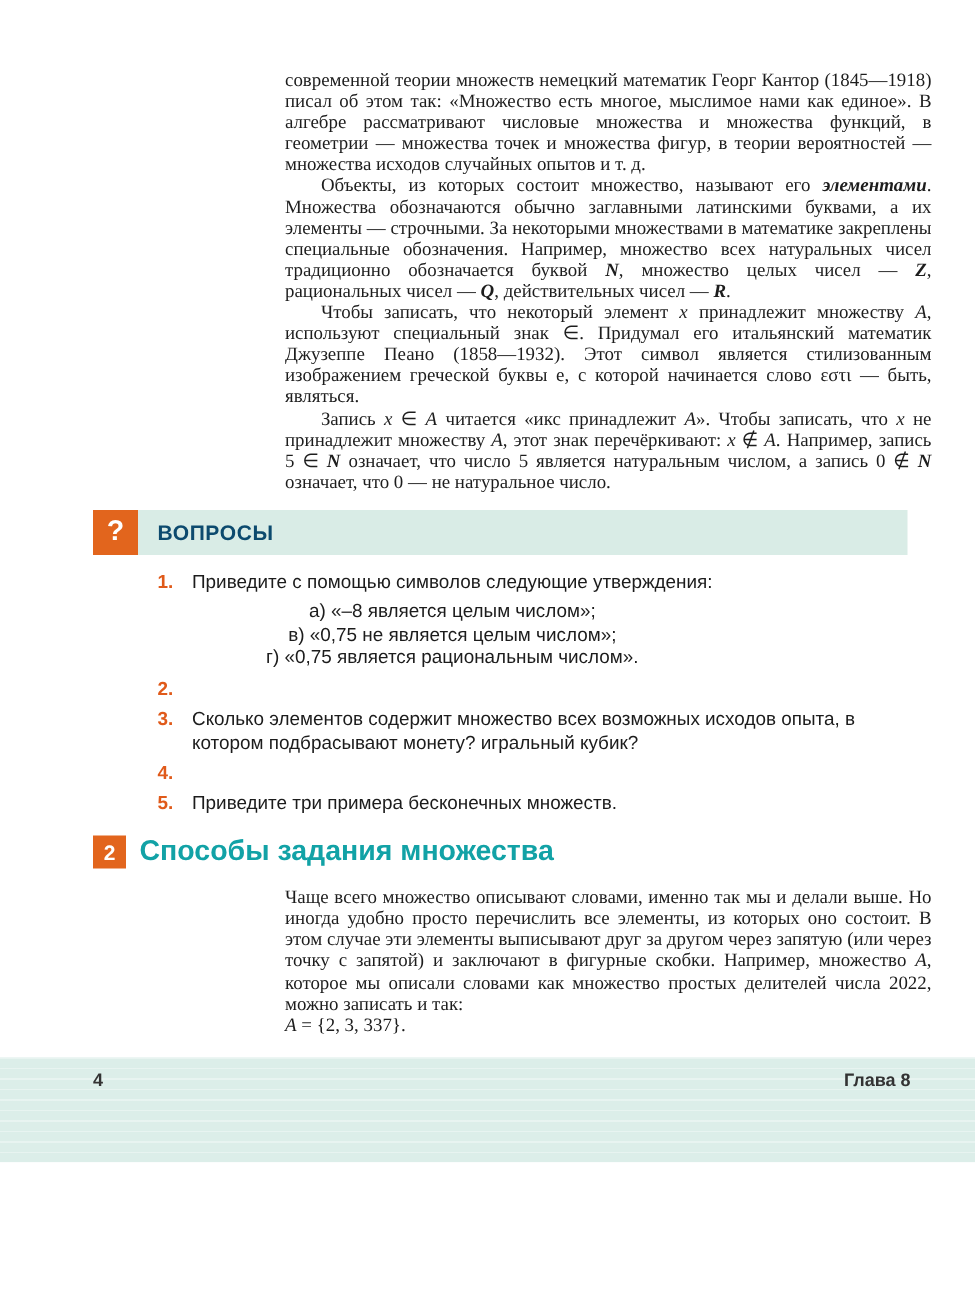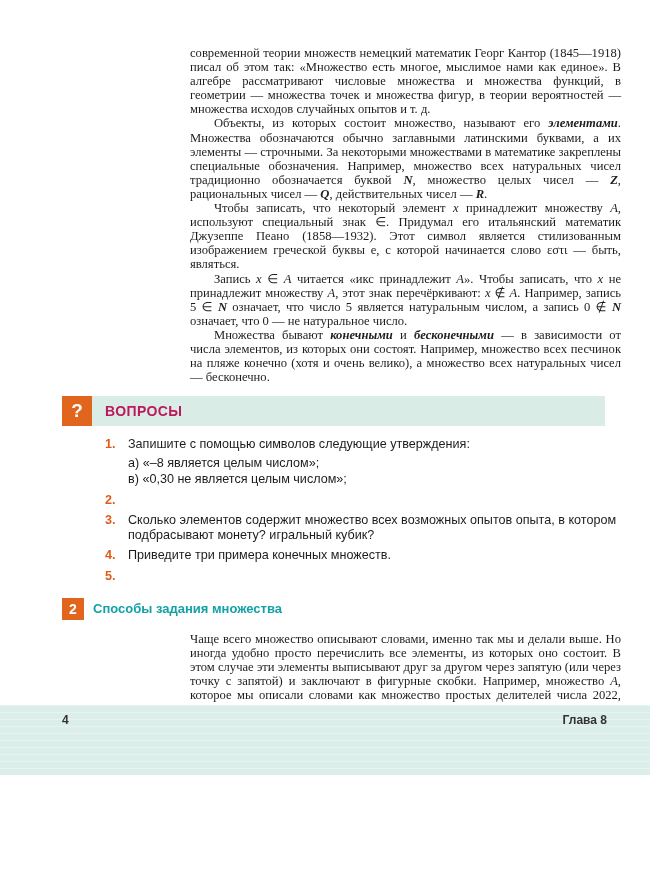--- a/index.html
+++ b/index.html
@@ -39,61 +39,61 @@
     font-size:19px;
     display:flex;align-items:center;justify-content:center;
     flex-shrink:0;
   }
   .q-title{
     margin-left:13px;
     font-family:"Liberation Sans", sans-serif;
     font-weight:bold;
     font-size:14px;
     letter-spacing:0.4px;
-    color:#be185d;
+    color:#0c4a6e;
   }
   
   .questions{
     margin:11px 30px 0 105px;
     font-family:"Liberation Sans", sans-serif;
     font-size:12.6px;
     line-height:15.2px;
     color:#1c1c1c;
   }
   .q-row{display:flex;margin-bottom:5px;}
   .q-num{
     width:17px;
     flex-shrink:0;
     font-weight:bold;
     color:#e05a1a;
   }
   .q-body{margin-left:6px;}
   .q-sub{margin-top:4px;}
-  .q-sub div{margin:0 0 0.5px 0;}
+  .q-sub div{margin:0 0 0.5px 0;text-align:center;}
   
   .sec-heading{
     margin:14px 0 0 62px;
     display:flex;
     align-items:center;
   }
   .sec-num{
     width:22px;height:22px;
     background:#e2651d;
     color:#ffffff;
     font-family:"Liberation Sans", sans-serif;
     font-weight:bold;
     font-size:14px;
     display:flex;align-items:center;justify-content:center;
     flex-shrink:0;
   }
   .sec-title{
     margin-left:9px;
     font-family:"Liberation Sans", sans-serif;
     font-weight:bold;
-    font-size:13px;
+    font-size:19px;
     color:#12a2a6;
   }
   
   .secparas{margin:12px 29px 0 190px;}
   .formula{
     text-align:center;
     font-size:12.8px;
     margin:7px 0 7px 0;
   }
   
@@ -120,57 +120,57 @@
 </head>
 <body>
 
 <div class="page">
 
   <div class="bodytext">
     <p>современной теории множеств немецкий математик Георг Кантор (1845—1918) писал об этом так: «Множество есть многое, мыслимое нами как единое». В алгебре рассматривают числовые множества и множества функций, в геометрии — множества точек и множества фигур, в теории вероятностей — множества исходов случайных опытов и т. д.</p>
     <p class="indent">Объекты, из которых состоит множество, называют его <b><i>элементами</i></b>. Множества обозначаются обычно заглавными латинскими буквами, а их элементы — строчными. За некоторыми множествами в математике закреплены специальные обозначения. Например, множество всех натуральных чисел традиционно обозначается буквой <b><i>N</i></b>, множество целых чисел — <b><i>Z</i></b>, рациональных чисел — <b><i>Q</i></b>, действительных чисел — <b><i>R</i></b>.</p>
     <p class="indent">Чтобы записать, что некоторый элемент <i>x</i> принадлежит множеству <i>A</i>, используют специальный знак ∈. Придумал его итальянский математик Джузеппе Пеано (1858—1932). Этот символ является стилизованным изображением греческой буквы е, с которой начинается слово εστι — быть, являться.</p>
     <p class="indent">Запись <i>x</i> ∈ <i>A</i> читается «икс принадлежит <i>A</i>». Чтобы записать, что <i>x</i> не принадлежит множеству <i>A</i>, этот знак перечёркивают: <i>x</i> ∉ <i>A</i>. Например, запись 5 ∈ <b><i>N</i></b> означает, что число 5 является натуральным числом, а запись 0 ∉ <b><i>N</i></b> означает, что 0 — не натуральное число.</p>
-    <p class="indent">Множества бывают <b><i>конечными</i></b> и <b><i>бесконечными</i></b> — в зависимости от числа элементов, из которых они состоят. Например, множество всех песчинок на пляже конечно (хотя и очень велико), а множество всех натуральных чисел — бесконечно.</p>
   </div>
 
   <div class="q-banner">
     <div class="q-icon">?</div>
     <div class="q-title">ВОПРОСЫ</div>
   </div>
 
   <div class="questions">
 
     <div class="q-row">
       <span class="q-num">1.</span>
       <div class="q-body">
-        <div>Запишите с помощью символов следующие утверждения:</div>
+        <div>Приведите с помощью символов следующие утверждения:</div>
         <div class="q-sub">
           <div>а) «–8 является целым числом»;</div>
-          <div>в) «0,30 не является целым числом»;</div>
+          <div>в) «0,75 не является целым числом»;</div>
+          <div>г) «0,75 является рациональным числом».</div>
         </div>
       </div>
     </div>
 
     <div class="q-row">
       <span class="q-num">2.</span>
     </div>
 
     <div class="q-row">
       <span class="q-num">3.</span>
-      <div class="q-body">Сколько элементов содержит множество всех возможных опытов опыта, в котором подбрасывают монету? игральный кубик?</div>
+      <div class="q-body">Сколько элементов содержит множество всех возможных исходов опыта, в котором подбрасывают монету? игральный кубик?</div>
     </div>
 
     <div class="q-row">
       <span class="q-num">4.</span>
-      <div class="q-body">Приведите три примера конечных множеств.</div>
     </div>
 
     <div class="q-row">
       <span class="q-num">5.</span>
+      <div class="q-body">Приведите три примера бесконечных множеств.</div>
     </div>
 
   </div>
 
   <div class="sec-heading">
     <div class="sec-num">2</div>
     <div class="sec-title">Способы задания множества</div>
   </div>
 
   <div class="secparas">

